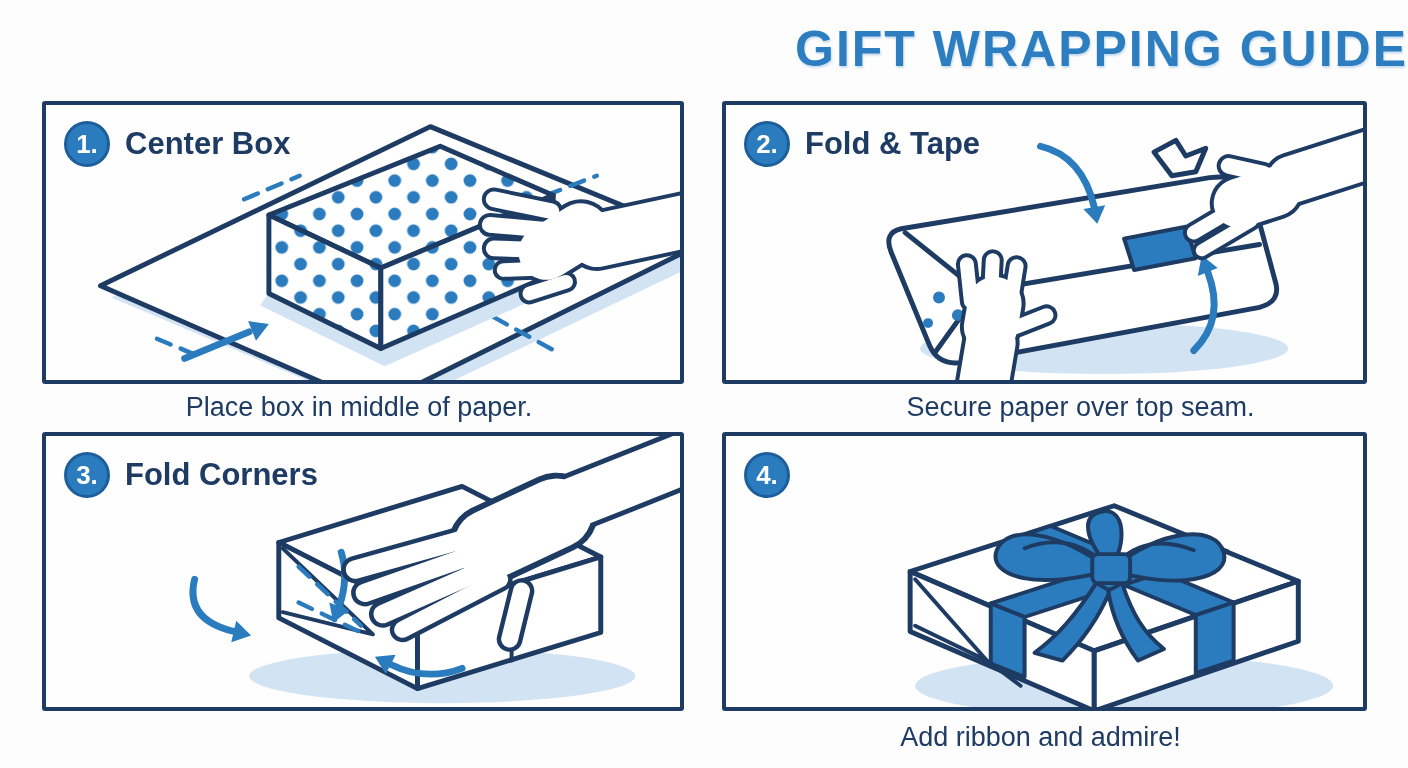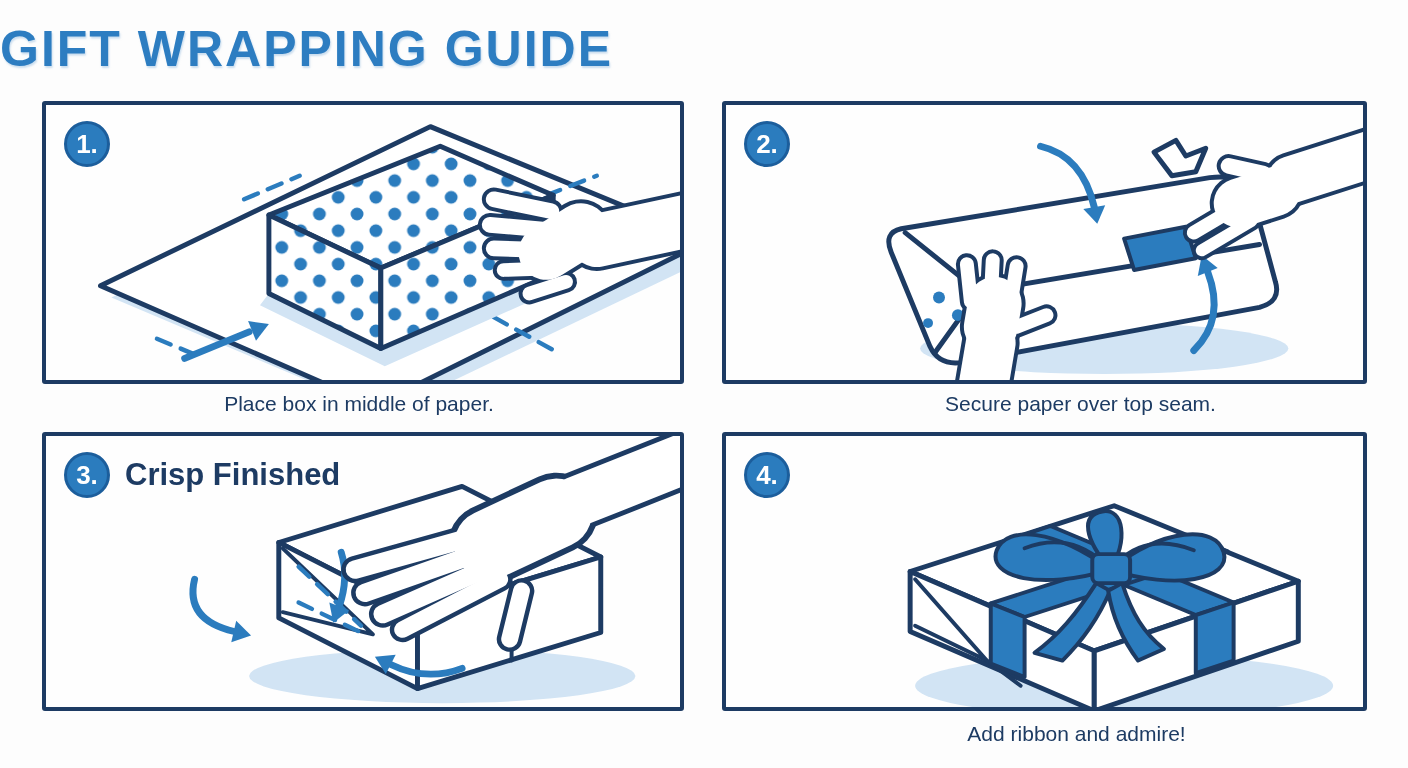--- a/index.html
+++ b/index.html
@@ -3,40 +3,40 @@
 <meta charset="utf-8">
 <style>
   :root{
     --accent:#2b7cbe; --navy:#1d3b63; --title-blue:#2d7dc1;
     --shadow-blue:#d2e4f4; --background:#fdfdfd; --badge-rim:#1c5e9c;
   }
   html,body{margin:0;padding:0;}
   body{width:1408px;height:768px;background:var(--background);
        font-family:"Liberation Sans",sans-serif;overflow:hidden;}
   .stage{position:relative;width:1408px;height:768px;}
-  .title{position:absolute;left:0;top:20px;width:1408px;text-align:left;
+  .title{position:absolute;left:0;top:20px;width:1408px;text-align:right;
          font-size:50px;font-weight:bold;letter-spacing:2px;color:var(--title-blue);
          text-shadow:1px 2px 2px rgba(160,195,225,.55);}
   .panel{position:absolute;background:#fefefe;border:4px solid var(--navy);
          border-radius:3px;overflow:hidden;}
   .p1{left:42px;top:101px;width:634px;height:275px;}
   .p2{left:722px;top:101px;width:637px;height:275px;}
   .p3{left:42px;top:432px;width:634px;height:271px;}
   .p4{left:722px;top:432px;width:637px;height:271px;}
   .panel svg{position:absolute;left:0;top:0;width:100%;height:100%;}
   .hdr{position:absolute;left:18px;top:16px;display:flex;align-items:center;gap:15px;z-index:5;}
   .badge{width:46px;height:46px;border-radius:50%;background:var(--accent);
          border:3px solid var(--badge-rim);display:flex;align-items:center;justify-content:center;
          color:#fff;font-size:26px;font-weight:bold;box-sizing:border-box;}
   .heading{font-size:31px;font-weight:bold;color:var(--navy);}
-  .caption{position:absolute;text-align:center;font-size:21px;color:var(--navy);}
+  .caption{position:absolute;text-align:center;font-size:27px;color:var(--navy);}
   .c1{left:42px;top:392px;width:634px;}
   .c2{left:762px;top:392px;width:637px;}
   .c3{left:42px;top:722px;width:634px;}
-  .c4{left:758px;top:722px;width:637px;}
+  .c4{left:722px;top:722px;width:637px;}
   
   .n4{stroke:var(--navy);stroke-width:4;fill:none;stroke-linecap:round;stroke-linejoin:round;}
   .n5{stroke:var(--navy);stroke-width:5;fill:none;stroke-linecap:round;stroke-linejoin:round;}
   .wf{fill:#fff;stroke:var(--navy);stroke-width:5;stroke-linejoin:round;stroke-linecap:round;}
   .af{fill:var(--accent);stroke:var(--navy);stroke-width:4;stroke-linejoin:round;}
   .afn{fill:var(--accent);}
   .eg{stroke:var(--navy);stroke-width:5;stroke-linejoin:round;}
   .sh{fill:var(--shadow-blue);stroke:none;}
   .dsh{stroke:var(--accent);stroke-width:4.5;stroke-dasharray:15 11;fill:none;stroke-linecap:round;}
   .arr{stroke:var(--accent);stroke-width:7;fill:none;stroke-linecap:round;}
@@ -48,20 +48,21 @@
 
 <div class="stage">
 
   <div class="title">GIFT WRAPPING GUIDE</div>
 
   <div class="panel p1">
     <div class="hdr">
       <div class="badge">
         <span>1.</span>
       </div>
+      <div class="heading">Center Box</div>
     </div>
     <svg viewBox="0 0 640 280" preserveAspectRatio="none">
       <defs>
         <pattern id="dots" width="38" height="34" patternUnits="userSpaceOnUse">
           <rect width="38" height="34" fill="#ffffff"></rect>
           <circle cx="10" cy="9" r="6.5" class="afn"></circle>
           <circle cx="29" cy="26" r="6.5" class="afn"></circle>
         </pattern>
       </defs>
 
@@ -104,20 +105,21 @@
       </g>
     </svg>
   </div>
   <div class="caption c1">Place box in middle of paper.</div>
 
   <div class="panel p2">
     <div class="hdr">
       <div class="badge">
         <span>2.</span>
       </div>
+      <div class="heading">Fold &amp; Tape</div>
     </div>
     <svg viewBox="0 0 640 280" preserveAspectRatio="none">
       <ellipse class="sh" cx="380" cy="248" rx="185" ry="26"></ellipse>
 
       <path class="wf" d="M176,126 L486,74 Q520,70 528,90 L552,180 Q558,200 536,206 L238,262 Q214,266 205,246 L166,150 Q158,130 176,126 Z"></path>
 
       <path class="n5" d="M180,130 L254,190 L210,252"></path>
       <circle class="afn" cx="214" cy="196" r="6"></circle>
       <circle class="afn" cx="233" cy="214" r="6"></circle>
       <circle class="afn" cx="203" cy="222" r="5"></circle>
@@ -165,21 +167,21 @@
       </g>
     </svg>
   </div>
   <div class="caption c2">Secure paper over top seam.</div>
 
   <div class="panel p3">
     <div class="hdr">
       <div class="badge">
         <span>3.</span>
       </div>
-      <div class="heading">Crisp Finished</div>
+      <div class="heading">Fold Corners</div>
     </div>
     <svg viewBox="0 0 640 280" preserveAspectRatio="none">
       <ellipse class="sh" cx="400" cy="248" rx="195" ry="28"></ellipse>
 
       <g>
         <polygon class="wf" points="235,110 420,52 560,125 375,183"></polygon>
         <polygon class="wf" points="235,110 375,183 375,261 235,188"></polygon>
         <polygon class="wf" points="375,183 560,125 560,203 375,261"></polygon>
         <line class="n4" x1="470" y1="155" x2="470" y2="232"></line>
       </g>

